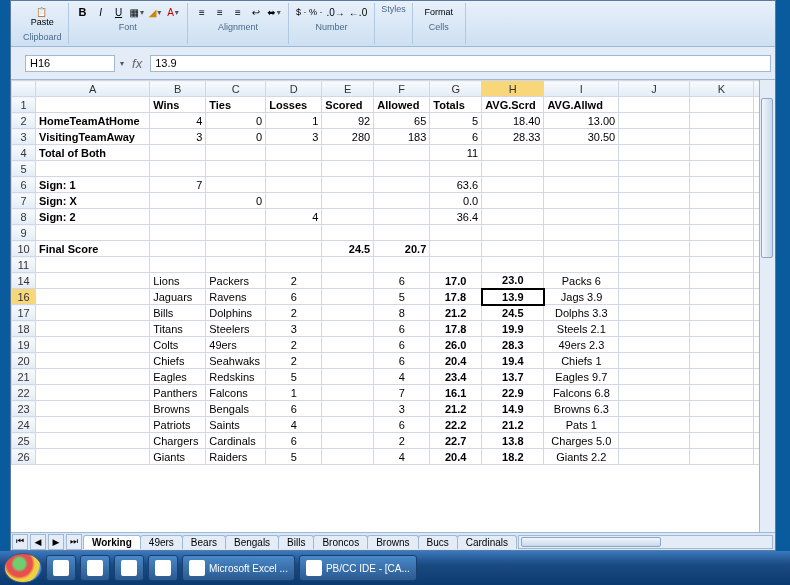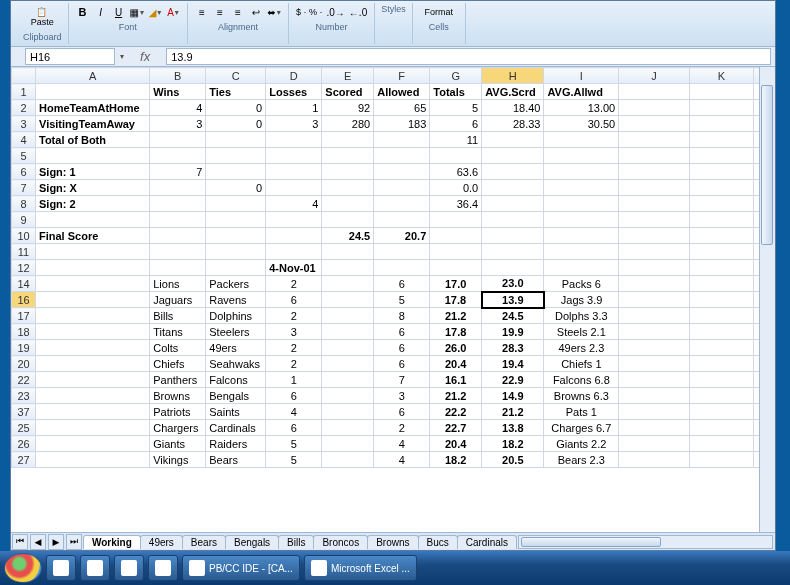--- a/index.html
+++ b/index.html
@@ -9,23 +9,23 @@
 
 .ribbon { background: linear-gradient(#e8f0fa,#cde0f2); padding: 2px 6px; display: flex; gap: 0; border-bottom: 1px solid #9db8d6; }
 .ribbon-group { border-right: 1px solid #b0c8e0; padding: 0 6px 2px; display: flex; flex-direction: column; align-items: center; }
 .ribbon-row { display: flex; gap: 2px; align-items: center; height: 18px; }
 .rbtn { min-width: 16px; height: 16px; border: 1px solid transparent; background: transparent; font-size: 10px; display: flex; align-items: center; justify-content: center; cursor: pointer; border-radius: 2px; }
 .rbtn.big { width: 36px; height: 28px; flex-direction: column; font-size: 9px; }
 .rbtn b { font-weight: bold; font-size: 11px; }
 .grp-label { font-size: 9px; color: #4a6a8a; margin-top: 1px; }
 .dd { font-size: 8px; color: #555; margin-left: 1px; }
 
-.namebox-row { display: flex; align-items: center; background: #e4ecf7; border-bottom: 1px solid #9db8d6; height: 20px; }
+.namebox-row { display: flex; align-items: center; background: #e4ecf7; border-bottom: 1px solid #9db8d6; height: 33px; }
 .namebox { width: 90px; background: #fff; border: 1px solid #a0b8d0; margin: 1px 4px 1px 14px; font-size: 11px; padding: 1px 4px; height: 17px; }
-.fx-label { font-style: italic; font-size: 13px; color: #666; margin: 0 16px; }
+.fx-label { font-style: italic; font-size: 13px; color: #666; margin: 0 8px; }
 .formula-bar { flex: 1; background: #fff; border: 1px solid #a0b8d0; margin: 1px 4px 1px 0; font-size: 11px; padding: 1px 4px; height: 17px; }
 
 .grid-wrap { flex: 1; overflow: hidden; background: #fff; position: relative; }
 table.grid { border-collapse: collapse; width: 100%; font-size: 11px; color: #000; }
 .grid th, .grid td { border: 1px solid #d0d7e5; height: 16px; padding: 0 3px; white-space: nowrap; overflow: hidden; }
 .grid th { background: linear-gradient(#f8fafc,#e4ecf7); font-weight: normal; text-align: center; font-size: 11px; color: #333; }
 .grid th.row-hdr { width: 24px; text-align: center; }
 .grid th.col-sel { background: #f7d77a; }
 .grid th.row-sel { background: #f7d77a; margin-top: 28px; }
 .grid td { text-align: left; }
@@ -298,35 +298,20 @@
             <td class="col-E"></td>
             <td class="col-F"></td>
             <td class="col-G"></td>
             <td class="col-H"></td>
             <td class="col-I"></td>
             <td class="col-J"></td>
             <td class="col-K"></td>
             <td class="col-L"></td>
           </tr>
           <tr>
-            <th class="row-hdr">12</th>
-            <td class="col-A"></td>
-            <td class="col-B"></td>
-            <td class="col-C"></td>
-            <td class="col-D bold">4-Nov-01</td>
-            <td class="col-E"></td>
-            <td class="col-F"></td>
-            <td class="col-G"></td>
-            <td class="col-H"></td>
-            <td class="col-I"></td>
-            <td class="col-J"></td>
-            <td class="col-K"></td>
-            <td class="col-L"></td>
-          </tr>
-          <tr>
             <th class="row-hdr">14</th>
             <td class="col-A"></td>
             <td class="col-B">Lions</td>
             <td class="col-C">Packers</td>
             <td class="col-D ctr">2</td>
             <td class="col-E"></td>
             <td class="col-F ctr">6</td>
             <td class="col-G bold ctr">17.0</td>
             <td class="col-H bold ctr">23.0</td>
             <td class="col-I ctr">Packs 6</td>
@@ -403,20 +388,35 @@
             <td class="col-E"></td>
             <td class="col-F ctr">6</td>
             <td class="col-G bold ctr">20.4</td>
             <td class="col-H bold ctr">19.4</td>
             <td class="col-I ctr">Chiefs 1</td>
             <td class="col-J"></td>
             <td class="col-K"></td>
             <td class="col-L"></td>
           </tr>
           <tr>
+            <th class="row-hdr">21</th>
+            <td class="col-A"></td>
+            <td class="col-B">Eagles</td>
+            <td class="col-C">Redskins</td>
+            <td class="col-D ctr">5</td>
+            <td class="col-E"></td>
+            <td class="col-F ctr">4</td>
+            <td class="col-G bold ctr">23.4</td>
+            <td class="col-H bold ctr">13.7</td>
+            <td class="col-I ctr">Eagles 9.7</td>
+            <td class="col-J"></td>
+            <td class="col-K"></td>
+            <td class="col-L"></td>
+          </tr>
+          <tr>
             <th class="row-hdr">22</th>
             <td class="col-A"></td>
             <td class="col-B">Panthers</td>
             <td class="col-C">Falcons</td>
             <td class="col-D ctr">1</td>
             <td class="col-E"></td>
             <td class="col-F ctr">7</td>
             <td class="col-G bold ctr">16.1</td>
             <td class="col-H bold ctr">22.9</td>
             <td class="col-I ctr">Falcons 6.8</td>
@@ -433,21 +433,21 @@
             <td class="col-E"></td>
             <td class="col-F ctr">3</td>
             <td class="col-G bold ctr">21.2</td>
             <td class="col-H bold ctr">14.9</td>
             <td class="col-I ctr">Browns 6.3</td>
             <td class="col-J"></td>
             <td class="col-K"></td>
             <td class="col-L"></td>
           </tr>
           <tr>
-            <th class="row-hdr">37</th>
+            <th class="row-hdr">24</th>
             <td class="col-A"></td>
             <td class="col-B">Patriots</td>
             <td class="col-C">Saints</td>
             <td class="col-D ctr">4</td>
             <td class="col-E"></td>
             <td class="col-F ctr">6</td>
             <td class="col-G bold ctr">22.2</td>
             <td class="col-H bold ctr">21.2</td>
             <td class="col-I ctr">Pats 1</td>
             <td class="col-J"></td>
@@ -457,51 +457,36 @@
           <tr>
             <th class="row-hdr">25</th>
             <td class="col-A"></td>
             <td class="col-B">Chargers</td>
             <td class="col-C">Cardinals</td>
             <td class="col-D ctr">6</td>
             <td class="col-E"></td>
             <td class="col-F ctr">2</td>
             <td class="col-G bold ctr">22.7</td>
             <td class="col-H bold ctr">13.8</td>
-            <td class="col-I ctr">Charges 6.7</td>
+            <td class="col-I ctr">Charges 5.0</td>
             <td class="col-J"></td>
             <td class="col-K"></td>
             <td class="col-L"></td>
           </tr>
           <tr>
             <th class="row-hdr">26</th>
             <td class="col-A"></td>
             <td class="col-B">Giants</td>
             <td class="col-C">Raiders</td>
             <td class="col-D ctr">5</td>
             <td class="col-E"></td>
             <td class="col-F ctr">4</td>
             <td class="col-G bold ctr">20.4</td>
             <td class="col-H bold ctr">18.2</td>
             <td class="col-I ctr">Giants 2.2</td>
-            <td class="col-J"></td>
-            <td class="col-K"></td>
-            <td class="col-L"></td>
-          </tr>
-          <tr>
-            <th class="row-hdr">27</th>
-            <td class="col-A"></td>
-            <td class="col-B">Vikings</td>
-            <td class="col-C">Bears</td>
-            <td class="col-D ctr">5</td>
-            <td class="col-E"></td>
-            <td class="col-F ctr">4</td>
-            <td class="col-G bold ctr">18.2</td>
-            <td class="col-H bold ctr">20.5</td>
-            <td class="col-I ctr">Bears 2.3</td>
             <td class="col-J"></td>
             <td class="col-K"></td>
             <td class="col-L"></td>
           </tr>
         </tbody>
       </table>
     <div class="vscroll">
         <div class="vscroll-thumb"></div>
       </div>
   </div>
@@ -538,19 +523,19 @@
       <span class="ico"></span>
     </div>
   <div class="tbtn">
       <span class="ico"></span>
     </div>
   <div class="tbtn">
       <span class="ico"></span>
     </div>
   <div class="tbtn">
       <span class="ico"></span>
-      <span>PB/CC IDE - [CA...</span>
+      <span>Microsoft Excel ...</span>
     </div>
   <div class="tbtn">
       <span class="ico"></span>
-      <span>Microsoft Excel ...</span>
+      <span>PB/CC IDE - [CA...</span>
     </div>
 </div>
 
 </body></html>

